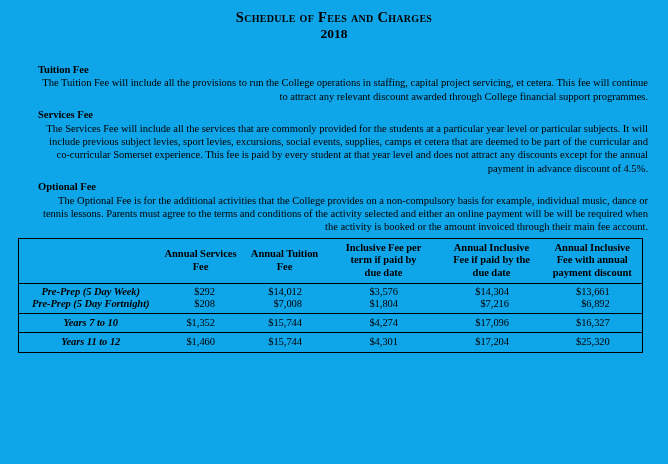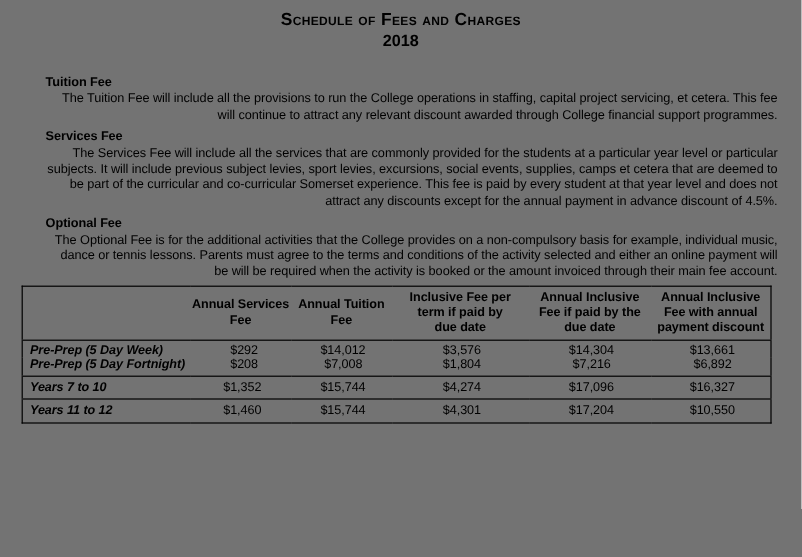--- a/index.html
+++ b/index.html
@@ -1,23 +1,23 @@
 <!DOCTYPE html>
 <html><head>
 <meta charset="utf-8">
 <style>
   * { margin: 0; padding: 0; box-sizing: border-box; }
   html, body { background: #ffffff; }
   .page {
     position: relative;
     width: 668px;
     height: 464px;
-    background: #737373;
+    background: #0ea5e9;
     color: #000000;
-    font-family: Liberation Sans, sans-serif;
+    font-family: Liberation Serif, serif;
     overflow: hidden;
     padding-top: 9px;
   }
   .title {
     text-align: center;
     font-size: 14.5px;
     line-height: 17px;
     font-weight: bold;
     font-variant: small-caps;
     letter-spacing: 0.3px;
@@ -69,20 +69,21 @@
   }
   table.fees tr.sep { border-bottom: 1.5px solid #000; }
   table.fees tr.tight-b td { padding-top: 2px; padding-bottom: 0; }
   table.fees tr.tight-t td { padding-top: 0; padding-bottom: 2px; }
   td.lbl {
     font-weight: bold;
     font-style: italic;
     padding-left: 6px !important;
     overflow: hidden;
     white-space: nowrap;
+    text-align: center;
   }
   td.num { text-align: center; }
   td.num .v { display: inline-block; text-align: right; }
   td.num.c1 .v { width: 29px; }
   td.num.c2 .v { width: 35px; }
   td.num.c3 .v { width: 29px; }
   td.num.c4 .v { width: 35px; }
   td.num.c5 .v { width: 35px; }
 </style>
 </head>
@@ -162,19 +163,19 @@
             <td class="num c3"><span class="v">$4,274</span></td>
             <td class="num c4"><span class="v">$17,096</span></td>
             <td class="num c5"><span class="v">$16,327</span></td>
           </tr>
           <tr>
             <td class="lbl">Years 11 to 12</td>
             <td class="num c1"><span class="v">$1,460</span></td>
             <td class="num c2"><span class="v">$15,744</span></td>
             <td class="num c3"><span class="v">$4,301</span></td>
             <td class="num c4"><span class="v">$17,204</span></td>
-            <td class="num c5"><span class="v">$10,550</span></td>
+            <td class="num c5"><span class="v">$25,320</span></td>
           </tr>
         </tbody>
     </table>
 
   </div>
 </div>
 
 </body></html>

